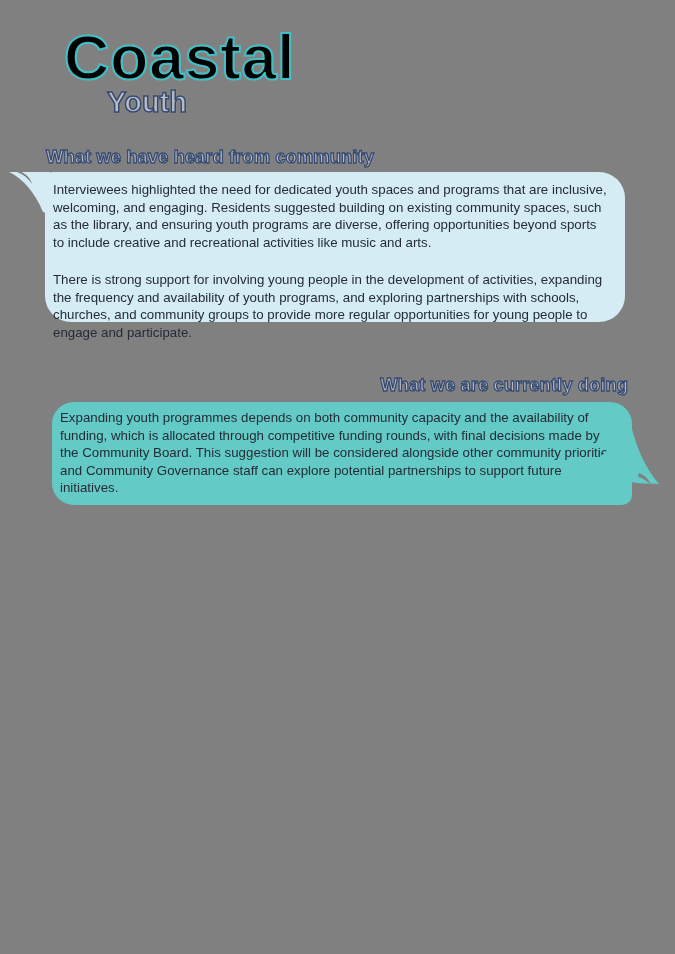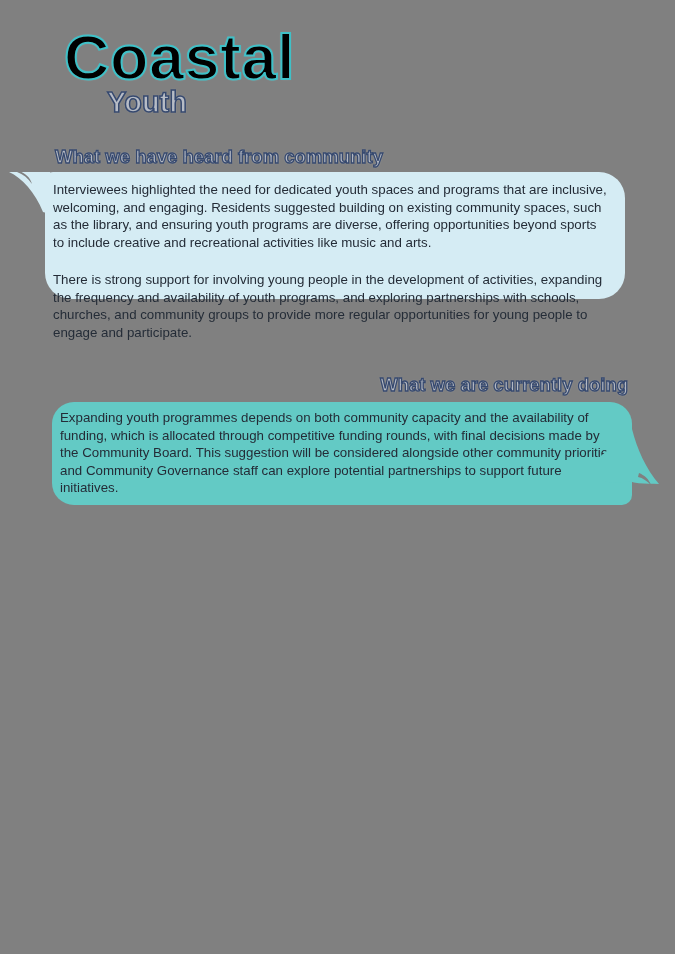--- a/index.html
+++ b/index.html
@@ -29,35 +29,35 @@
     margin-left:44px;
   }
   .section-heading{
     position:absolute;
     font-size:18.5px;font-weight:700;line-height:22px;
     color:rgba(190,200,220,0.5);
     -webkit-text-stroke:1.3px #36496f;
     text-shadow:0 0 2px rgba(255,255,255,0.4);
     white-space:nowrap;
   }
-  .heading-left{left:55px;top:146px;}
+  .heading-left{left:46px;top:146px;}
   .heading-right{right:47px;top:374px;text-align:center;}
 
   .bubble{
     position:absolute;
     border-radius:26px;
     color:#242c37;
     font-size:13.3px;line-height:17.5px;
     box-sizing:border-box;
   }
   .bubble p{margin:0;}
   .bubble p + p{margin-top:20px;}
 
   .bubble-light{
-    left:45px;top:172px;width:580px;height:127px;
+    left:45px;top:172px;width:580px;height:150px;
     background:#d5ecf4;
     padding:9px 18px 9px 8px;
     border-top-left-radius:8px;
   }
   .bubble-teal{
     left:52px;top:402px;width:580px;min-height:78px;
     background:#63cac5;
     border-radius:22px;
     border-bottom-right-radius:10px;
     padding:7px 12px 8px 8px;

